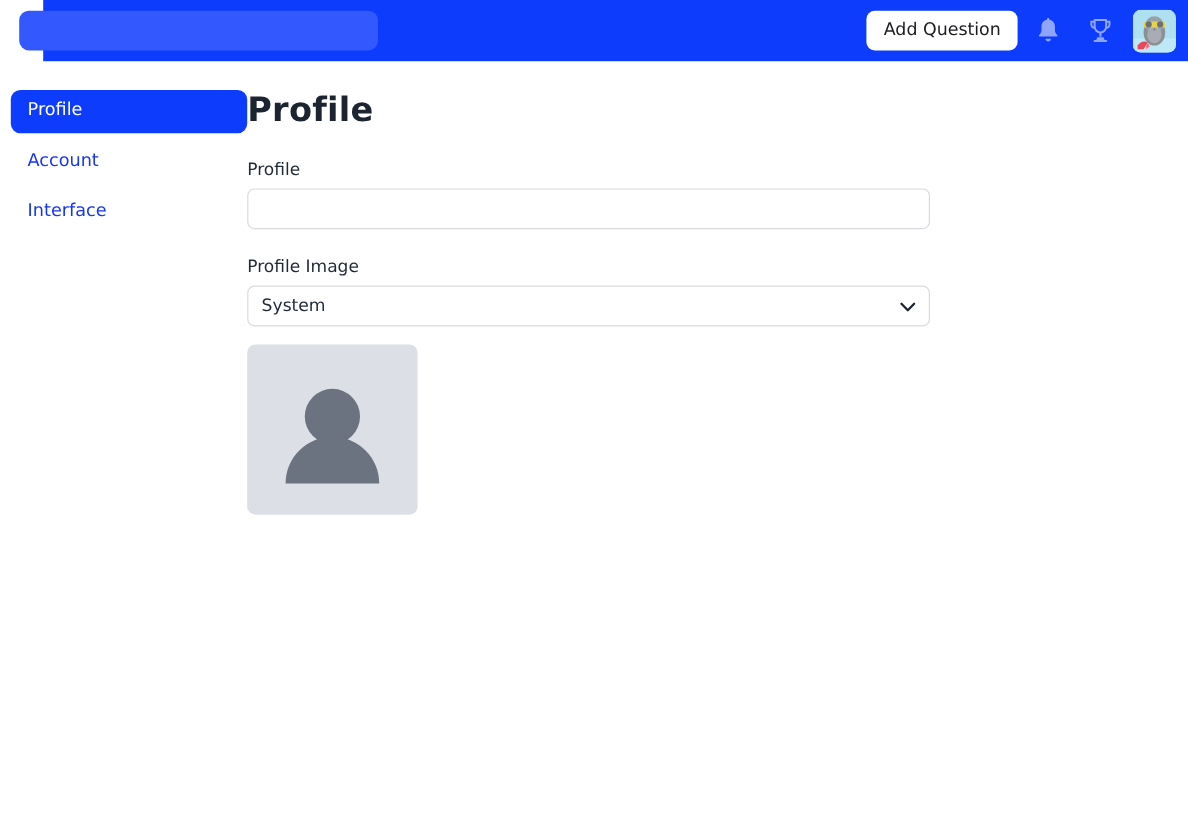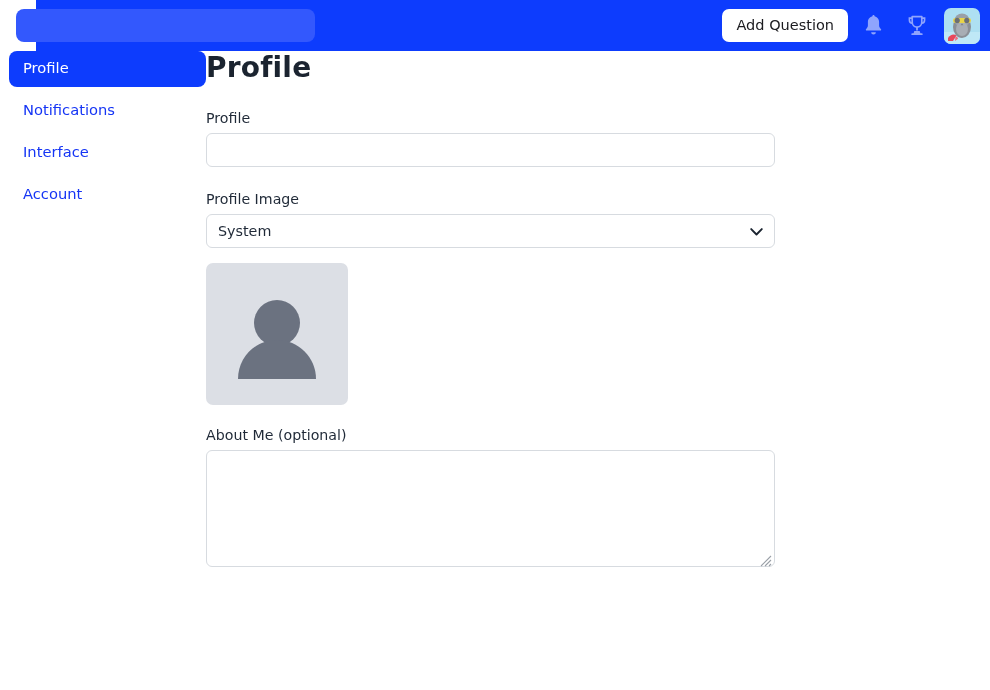--- a/index.html
+++ b/index.html
@@ -63,20 +63,21 @@
     overflow: hidden;
     cursor: pointer;
     flex: 0 0 auto;
   }
   .avatar-btn svg { display: block; }
 
   
   .page {
     display: flex;
     align-items: flex-start;
+    padding-top: 24px;
   }
   .sidebar {
     width: 206px;
     flex: 0 0 206px;
     padding-left: 9px;
   }
   .nav-item {
     display: block;
     margin: 0 0 6px 0;
     padding: 9px 14px 10px 14px;
@@ -245,23 +246,22 @@
         <path d="M11.5 28.5c1.5 0 2.5 1 2.5 2.3L11 33l.5-4.5z" fill="#f06a7c"></path>
       </svg>
     </span>
   </div>
 </div>
 
 <div class="page">
 
   <nav class="sidebar">
     <a class="nav-item active" href="#">Profile</a>
-    <a class="nav-item" href="#">Notifications</a>
+    <a class="nav-item" href="#">Account</a>
     <a class="nav-item" href="#">Interface</a>
-    <a class="nav-item" href="#">Account</a>
   </nav>
 
   <main class="content">
 
     <h1 class="page-title">Profile</h1>
 
 
     <div class="field">
       <label class="field-label">Profile</label>
       <input class="text-input" type="text" value="" style="">
@@ -284,26 +284,15 @@
       <div class="avatar-preview">
         <span>
           <svg width="142" height="142" viewBox="0 0 142 142">
             <circle cx="71" cy="60" r="23" fill="#6b7280"></circle>
             <path d="M32 116c0-21.6 17.4-39 39-39s39 17.4 39 39H32z" fill="#6b7280"></path>
           </svg>
         </span>
       </div>
     </div>
 
-    <div class="field">
-      <label class="about-label">About Me (optional)</label>
-      <div class="textarea-wrap">
-        <textarea class="about-textarea" style=""></textarea>
-        <span class="resize-grip">
-          <svg width="12" height="12" viewBox="0 0 12 12">
-            <path d="M11 1L1 11M11 5L5 11M11 9L9 11" stroke="#9aa0a7" stroke-width="1.1"></path>
-          </svg>
-        </span>
-      </div>
-    </div>
 
   </main>
 </div>
 
 </body></html>

